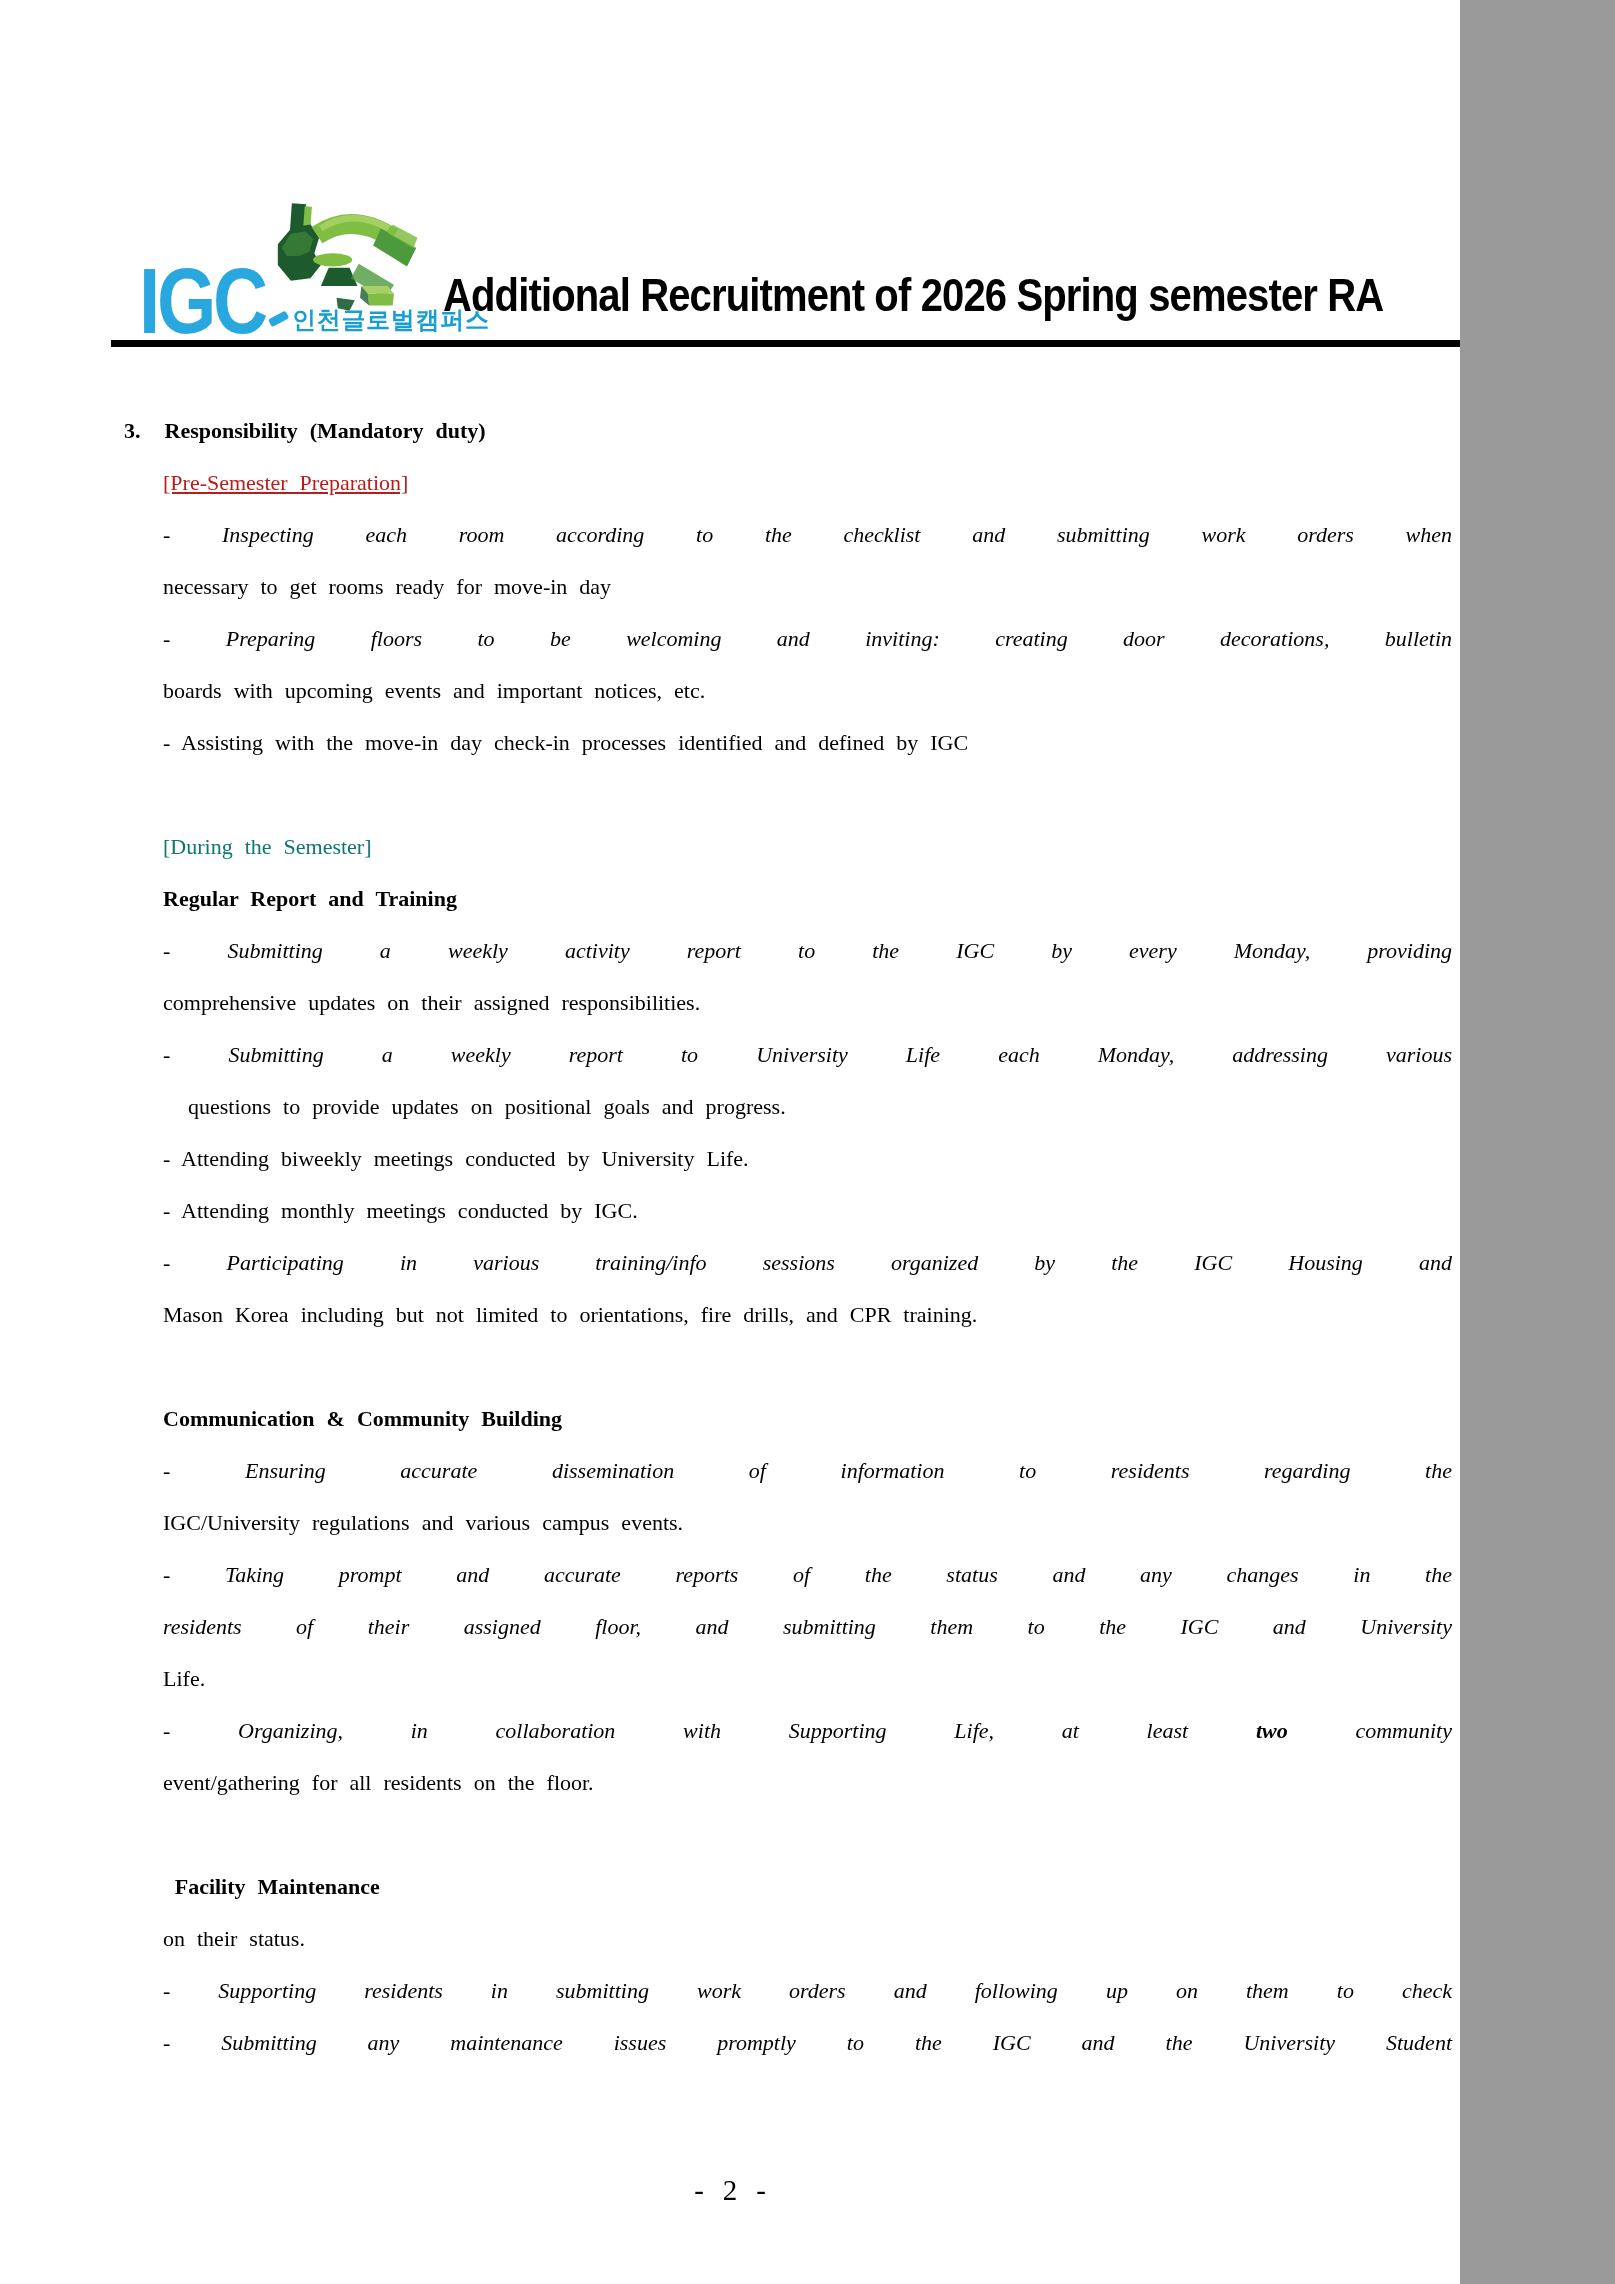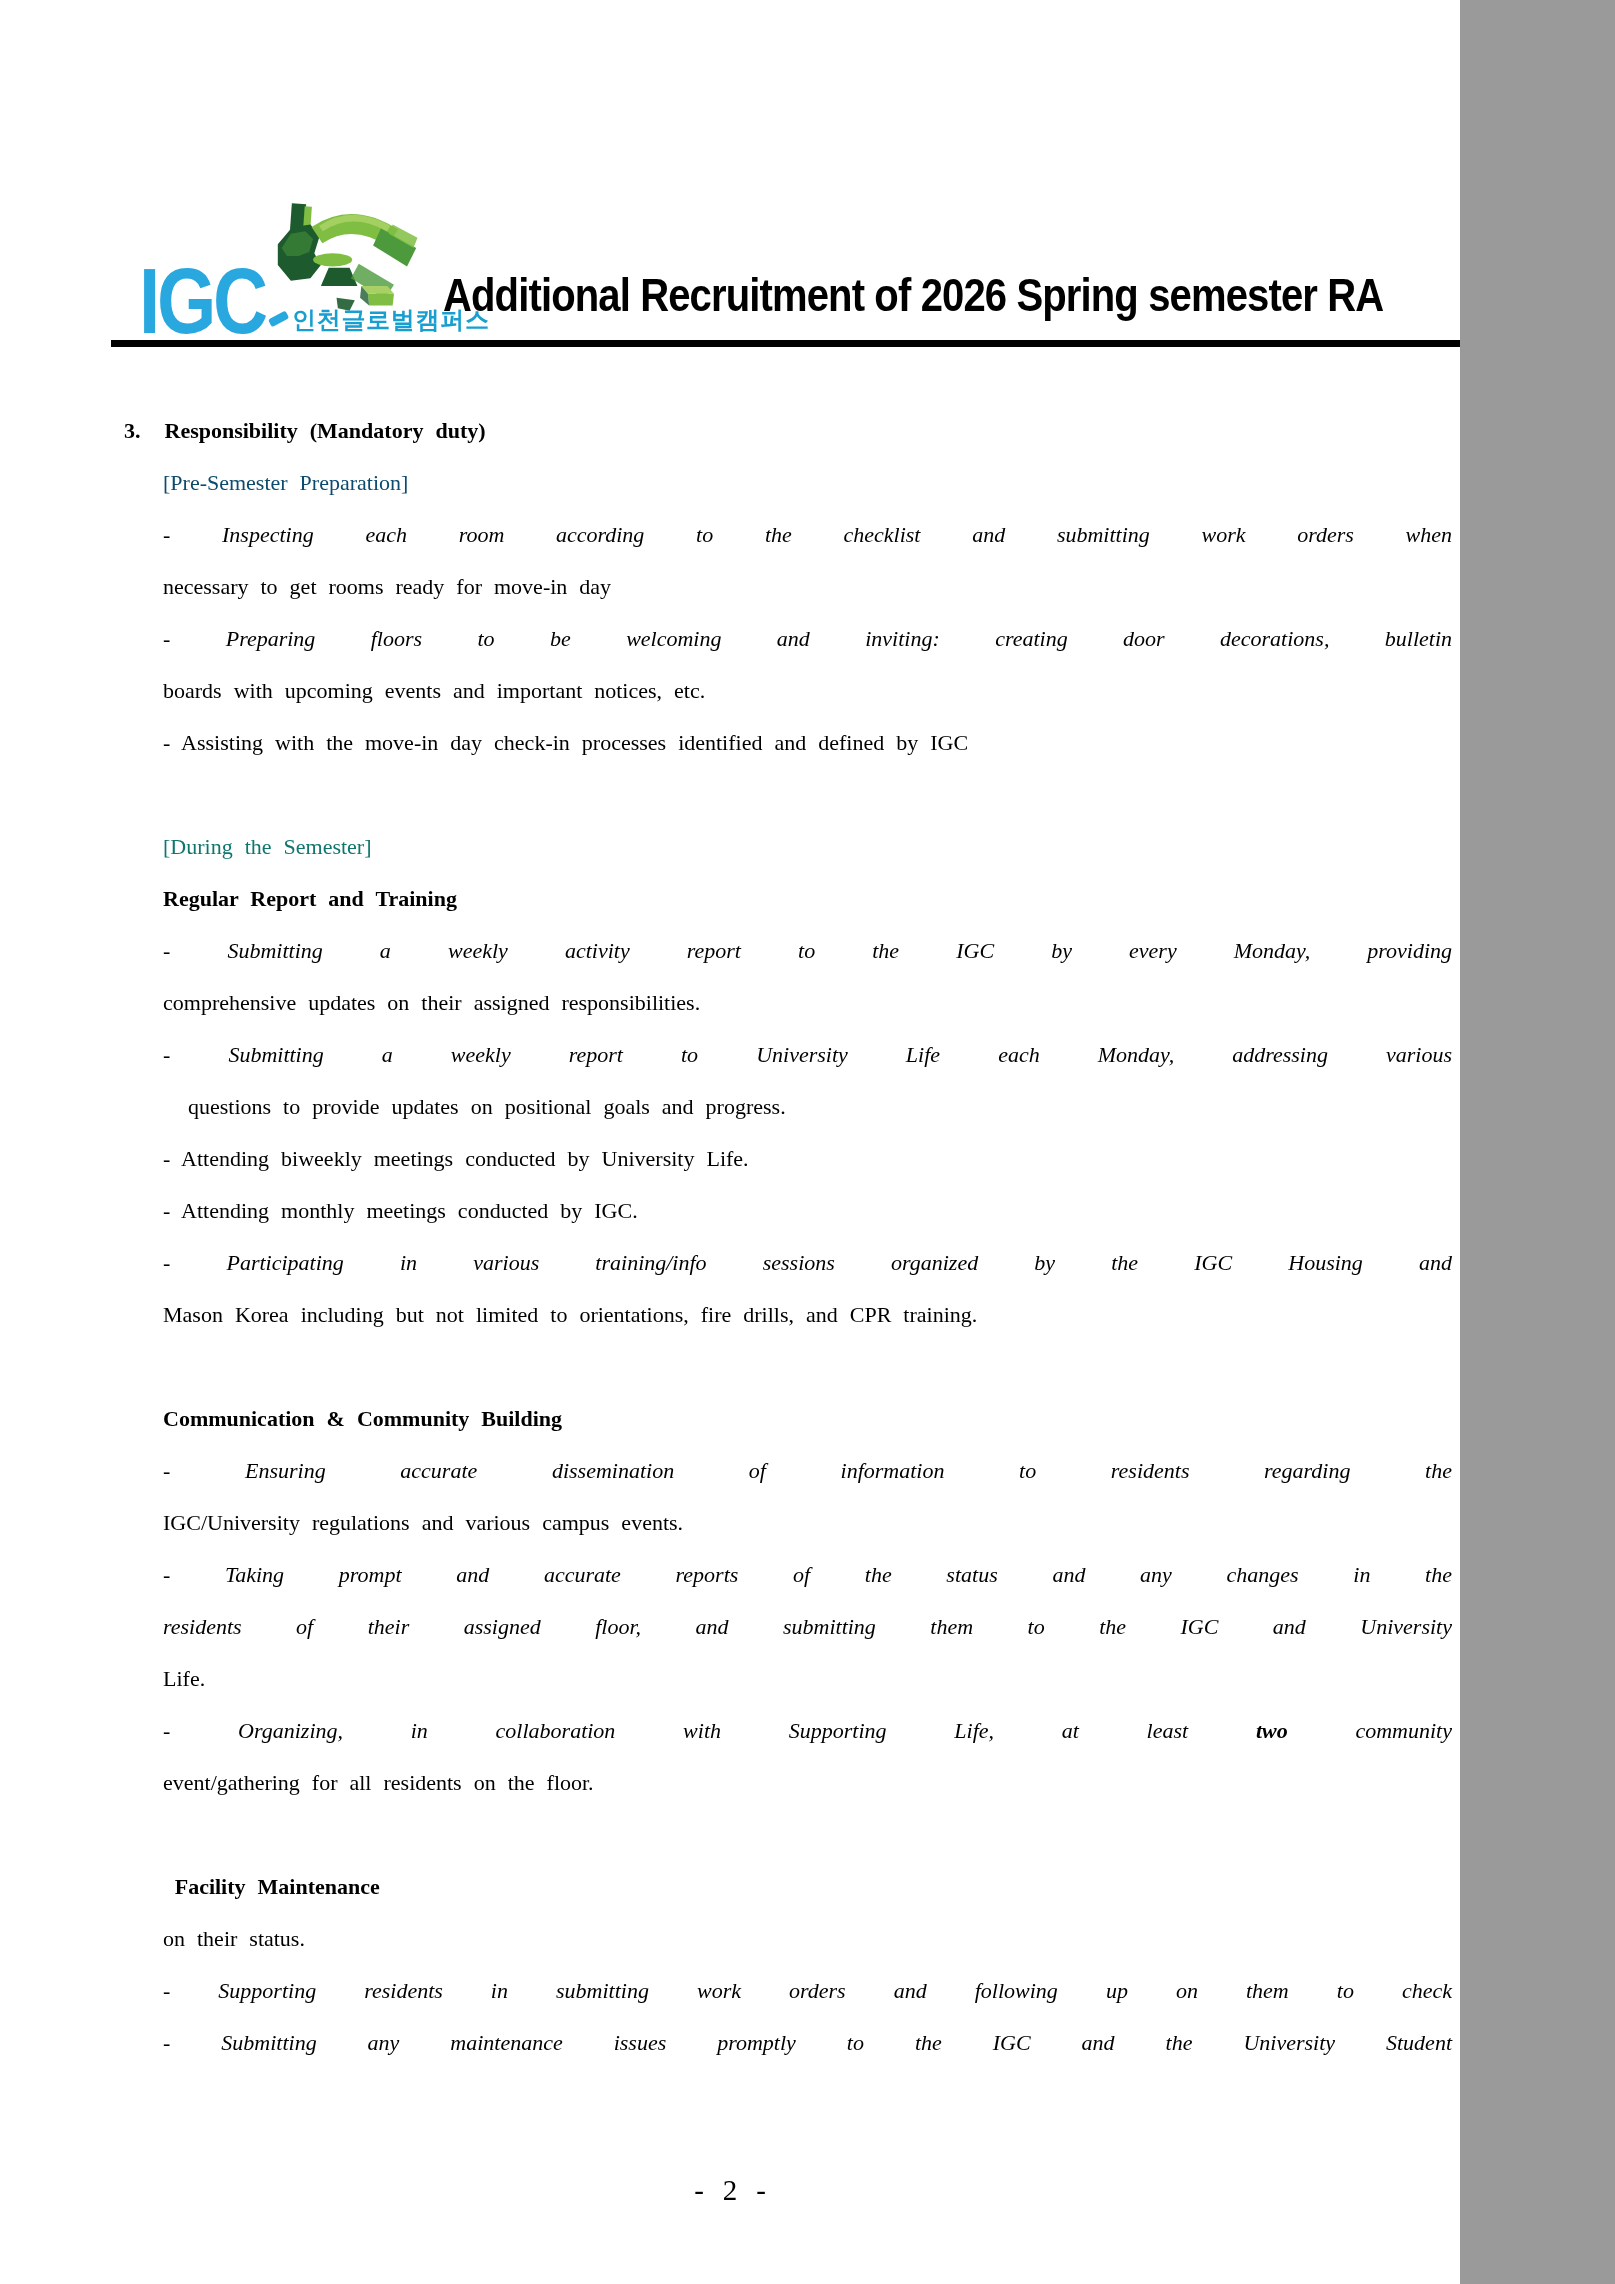--- a/index.html
+++ b/index.html
@@ -91,21 +91,21 @@
       </g>
     </svg>
     <div class="logo-acronym" style="color: rgb(41, 168, 224);">IGC</div>
     <div class="logo-korean" style="color: rgb(24, 159, 208);">인천글로벌캠퍼스</div>
     <div class="doc-title">Additional Recruitment of 2026 Spring semester RA</div>
     <div class="title-rule"></div>
   </div>
 
   <div class="body-lines">
       <div class="line heading"><span class="b">3.&nbsp; Responsibility (Mandatory duty)</span></div>
-      <div class="line" style="color: #0c4a6e;"><span>[Pre-Semester Preparation]</span></div>
+      <div class="line" style="color: #b91c1c; text-decoration: underline;"><span>[Pre-Semester Preparation]</span></div>
       <div class="line just"><span>- Inspecting each room according to the checklist and submitting work orders when</span></div>
       <div class="line"><span>necessary to get rooms ready for move-in day</span></div>
       <div class="line just"><span>- Preparing floors to be welcoming and inviting: creating door decorations, bulletin</span></div>
       <div class="line"><span>boards with upcoming events and important notices, etc.</span></div>
       <div class="line"><span>- Assisting with the move-in day check-in processes identified and defined by IGC</span></div>
       <div class="line blank"></div>
       <div class="line" style="color: #0f766e;"><span>[During the Semester]</span></div>
       <div class="line"><span class="b">Regular Report and Training</span></div>
       <div class="line just"><span>- Submitting a weekly activity report to the IGC by every Monday, providing</span></div>
       <div class="line"><span>comprehensive updates on their assigned responsibilities.</span></div>

